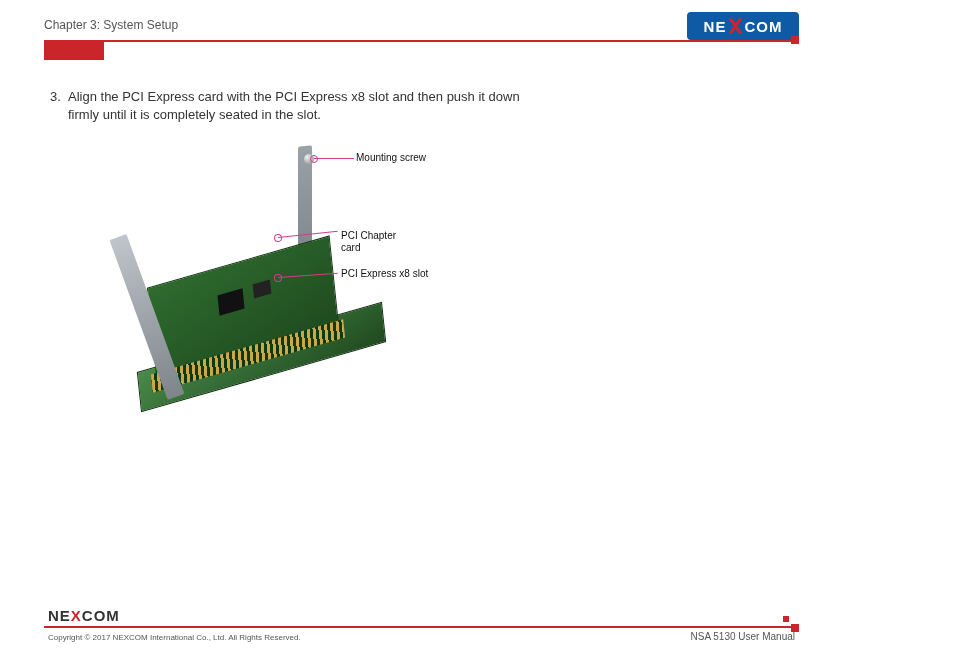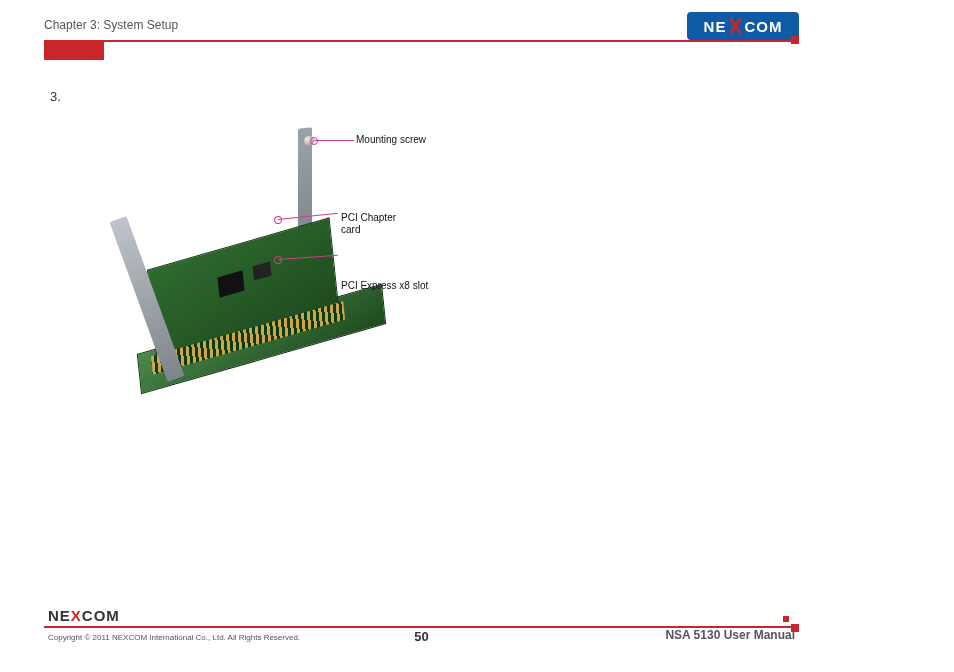--- a/index.html
+++ b/index.html
@@ -36,37 +36,37 @@
   .pcb-edge   { position: absolute; left: 80px; top: 205px; width: 200px; height: 18px; background: repeating-linear-gradient(90deg,#caa84a 0 3px,#0f3a10 3px 6px); transform: rotate(-16deg) skewX(-10deg); }
   .riser-shelf{ position: absolute; left: 66px; top: 195px; width: 255px; height: 40px; background: linear-gradient(160deg,#4a8a4a,#1f4a1f); transform: rotate(-16deg) skewX(-10deg); border: 1px solid #0e300e; }
   .chip1 { position: absolute; left: 150px; top: 150px; width: 26px; height: 20px; background: #111; transform: rotate(-16deg) skewX(-10deg); }
   .chip2 { position: absolute; left: 185px; top: 140px; width: 18px; height: 14px; background: #222; transform: rotate(-16deg) skewX(-10deg); }
   .screwhead { position: absolute; left: 236px; top: 12px; width: 10px; height: 10px; background: radial-gradient(circle at 30% 30%, #eee, #888); border-radius: 50%; }
 
   
   .callout-lbl { position: absolute; font-size: 10px; font-weight: 400; color: #111; line-height: 1.2; }
   .lbl-screw { left: 288px; top: 10px; }
   .lbl-card  { left: 273px; top: 88px;  width: 70px; }
-  .lbl-slot  { left: 273px; top: 126px; width: 90px; margin-top: 30px; }
+  .lbl-slot  { left: 273px; top: 126px; width: 90px; }
 
   .lead { position: absolute; height: 1px; background: #d43b8e; }
   .lead-screw { left: 246px; top: 16px; width: 40px; }
   .lead-card  { left: 210px; top: 95px; width: 60px; transform: rotate(-6deg); transform-origin: left center; }
   .lead-slot  { left: 210px; top: 135px; width: 60px; transform: rotate(-4deg); transform-origin: left center; }
   .lead::before { content: ""; position: absolute; left: -4px; top: -3px; width: 6px; height: 6px; border: 1px solid #d43b8e; border-radius: 50%; background: transparent; }
 
   
   .hr-bot { position: absolute; bottom: 44px; left: 44px; right: 44px; height: 2px; background: #c9252b; }
   .end-sq-bot { position: absolute; bottom: 40px; right: 44px; width: 8px; height: 8px; background: #c9252b; }
   .end-sq-bot2{ position: absolute; bottom: 50px; right: 54px; width: 6px; height: 6px; background: #c9252b; }
   .footer-logo { position: absolute; bottom: 48px; left: 48px; font-size: 15px; font-weight: 800; color: #333; letter-spacing: 1px; }
   .footer-logo .fx { color: #c9252b; }
   .copyright { position: absolute; bottom: 30px; left: 48px; font-size: 8px; color: #555; }
   .page-num  { position: absolute; bottom: 28px; left: 0; right: 0; text-align: center; font-size: 13px; font-weight: 700; color: #333; }
-  .manual    { position: absolute; bottom: 30px; right: 48px; font-size: 12px; color: #555; font-weight: bold; }
+  .manual    { position: absolute; bottom: 30px; right: 48px; font-size: 10px; color: #555; }
 </style>
 </head>
 <body>
 
 <div class="page">
 
   <div class="header">
     <div class="chapter">Chapter 3: System Setup</div>
     <div class="logo-box">
       <span class="logo-ne">NE</span>
@@ -75,20 +75,21 @@
     </div>
   </div>
   <div class="hr-top"></div>
   <div class="red-tab"></div>
   <div class="end-sq-top"></div>
 
   <div class="body-area">
     <div class="step">
       <div class="step-num">3.</div>
       <div class="step-txt">
+        <p>Align the PCI Express card with the PCI Express x8 slot and then push it down firmly until it is completely seated in the slot.</p>
       </div>
     </div>
 
     <div class="figure">
       <div class="riser-vert"></div>
       <div class="screwhead"></div>
       <div class="riser-shelf"></div>
       <div class="pcb-main"></div>
       <div class="chip1"></div>
       <div class="chip2"></div>
@@ -104,17 +105,16 @@
       <div class="callout-lbl lbl-slot">PCI Express x8 slot</div>
     </div>
   </div>
 
   <div class="hr-bot"></div>
   <div class="end-sq-bot"></div>
   <div class="end-sq-bot2"></div>
   <div class="footer-logo">
     <span>NE</span><span class="fx">X</span><span>COM</span>
   </div>
-  <div class="copyright">Copyright © 2011 NEXCOM International Co., Ltd. All Rights Reserved.</div>
-  <div class="page-num">50</div>
+  <div class="copyright">Copyright © 2017 NEXCOM International Co., Ltd. All Rights Reserved.</div>
   <div class="manual">NSA 5130 User Manual</div>
 
 </div>
 
 </body></html>

